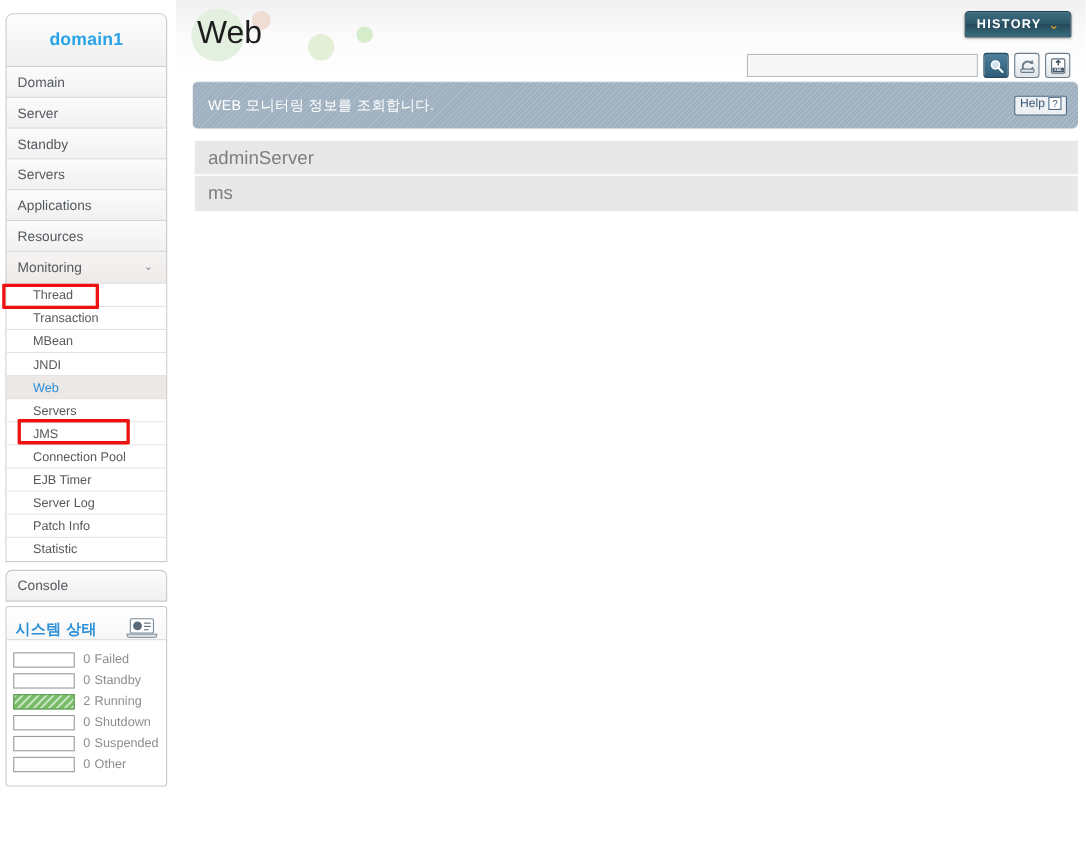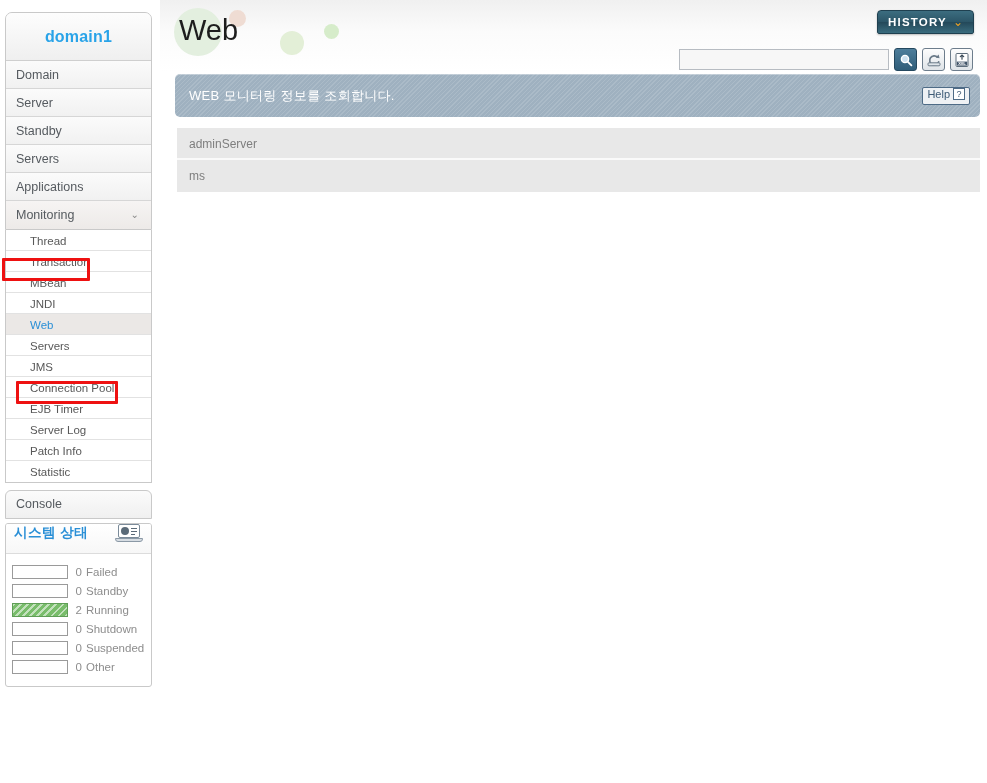--- a/index.html
+++ b/index.html
@@ -116,21 +116,21 @@
     border: 1px solid #c9c9c9;
     border-radius: 3px;
     background: #ffffff;
     overflow: hidden;
   }
   .status-head {
     height: 30px;
     border-bottom: 1px solid #dcdcdc;
     background: linear-gradient(#ffffff, #f7f7f7);
     display: flex;
-    align-items: flex-start;
+    align-items: flex-end;
     padding: 0 8px;
   }
   .status-head-title {
     font-size: 13.5px;
     font-weight: bold;
     color: #2a8fd6;
     flex: 1;
     letter-spacing: 0.5px;
   }
   .monitor-icon {
@@ -365,21 +365,21 @@
     top: 128px;
     left: 17px;
     width: 803px;
   }
   .server-row {
     height: 32px;
     line-height: 32px;
     background: #e8e8e8;
     border-bottom: 2px solid #fafafa;
     padding-left: 12px;
-    font-size: 12px;
+    font-size: 17px;
     color: #7e7e7e;
     cursor: pointer;
   }
   .server-row:last-child { border-bottom: none; }
 </style>
 </head>
 <body>
 
 <div id="app">
 
@@ -395,20 +395,23 @@
         <span>Server</span>
       </div>
       <div class="nav-item">
         <span>Standby</span>
       </div>
       <div class="nav-item">
         <span>Servers</span>
       </div>
       <div class="nav-item">
         <span>Applications</span>
+      </div>
+      <div class="nav-item">
+        <span>Resources</span>
       </div>
       <div class="nav-item expanded">
         <span>Monitoring</span>
         <span class="chevron">⌄</span>
       </div>
     </div>
 
     <div class="submenu">
       <div class="sub-item">
         <span>Thread</span>

